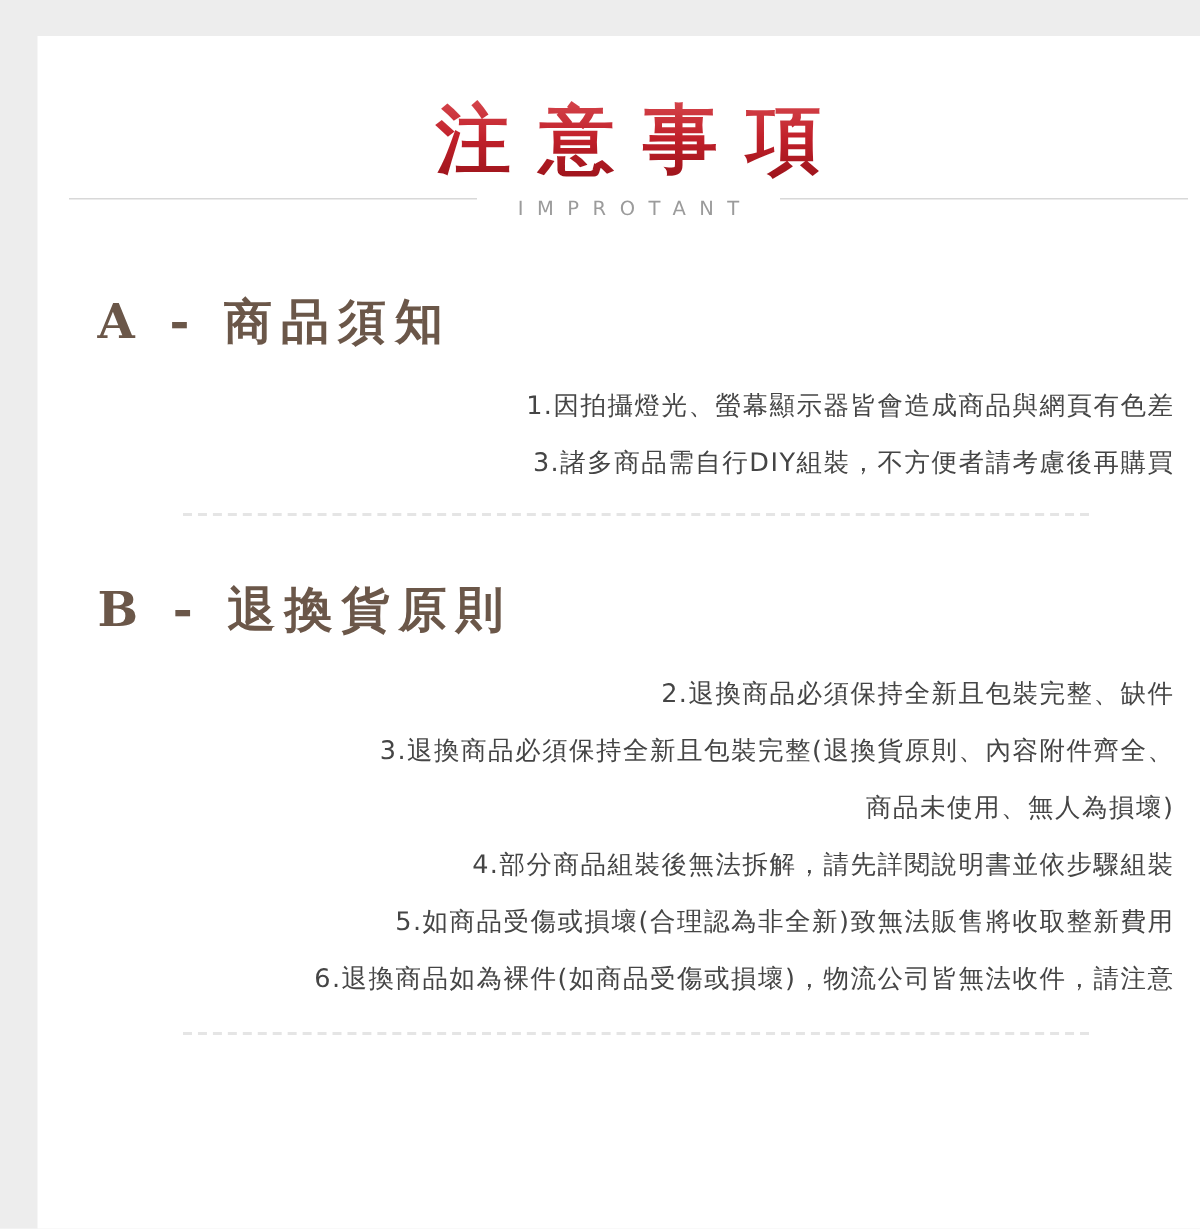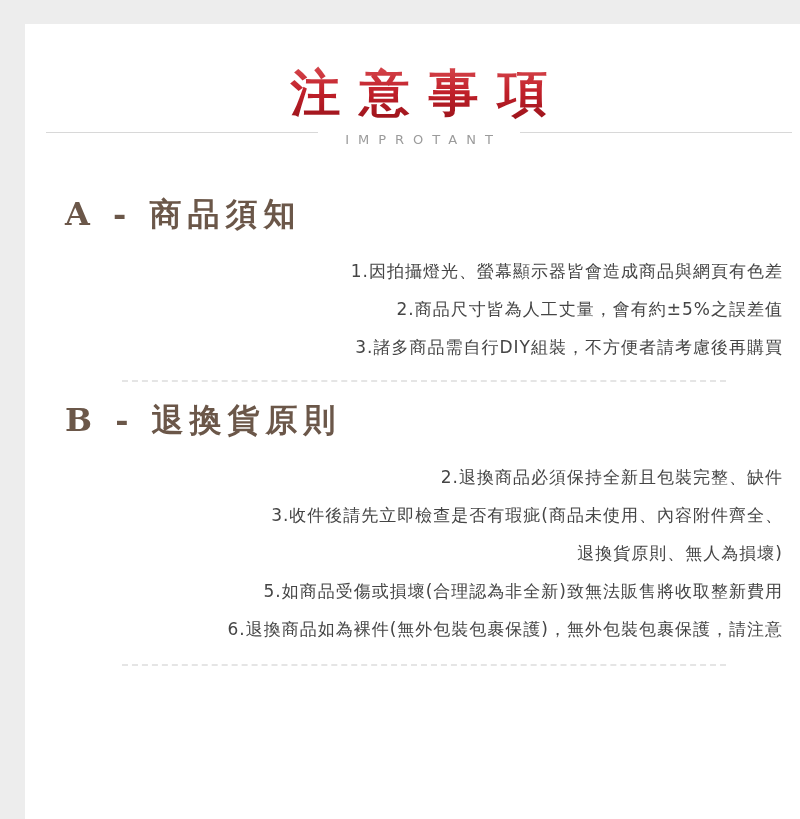--- a/index.html
+++ b/index.html
@@ -61,21 +61,21 @@
   .section-heading {
     margin: 0;
     font-family: "DejaVu Serif", "Liberation Serif", serif;
     font-weight: 700;
     font-size: 32px;
     line-height: 40px;
     letter-spacing: 6px;
     color: #6b5749;
   }
   .section-a .section-heading { margin-top: 46px; }
-  .section-b .section-heading { margin-top: 18px; }
+  .section-b .section-heading { margin-top: 42px; }
   .items { margin: 24px 0 0 35px; text-align: right; }
   .item-line {
     font-size: 17px;
     line-height: 26px;
     margin-bottom: 12px;
     letter-spacing: 1px;
     color: #454545;
     white-space: nowrap;
   }
   .num { display: inline-block; width: 26px; }
@@ -102,34 +102,34 @@
       <span class="hline"></span>
     </div>
   </header>
 
   <div class="sections">
 
     <section class="section-a">
       <h2 class="section-heading">A - 商品須知</h2>
       <div class="items">
         <div class="item-line"><span class="num">1.</span><span>因拍攝燈光、螢幕顯示器皆會造成商品與網頁有色差</span></div>
-        <div class="item-line"><span class="num">2.</span><span>商品尺寸皆為人工丈量，會有約±5%之誤差值</span></div>
         <div class="item-line"><span class="num">3.</span><span>諸多商品需自行DIY組裝，不方便者請考慮後再購買</span></div>
       </div>
     </section>
 
     <div class="dashed-divider"></div>
 
     <section class="section-b">
       <h2 class="section-heading">B - 退換貨原則</h2>
       <div class="items">
         <div class="item-line"><span class="num">2.</span><span>退換商品必須保持全新且包裝完整、缺件</span></div>
-        <div class="item-line"><span class="num">3.</span><span>收件後請先立即檢查是否有瑕疵(商品未使用、內容附件齊全、</span></div>
-        <div class="item-line cont">退換貨原則、無人為損壞)</div>
+        <div class="item-line"><span class="num">3.</span><span>退換商品必須保持全新且包裝完整(退換貨原則、內容附件齊全、</span></div>
+        <div class="item-line cont">商品未使用、無人為損壞)</div>
+        <div class="item-line"><span class="num">4.</span><span>部分商品組裝後無法拆解，請先詳閱說明書並依步驟組裝</span></div>
         <div class="item-line"><span class="num">5.</span><span>如商品受傷或損壞(合理認為非全新)致無法販售將收取整新費用</span></div>
-        <div class="item-line"><span class="num">6.</span><span>退換商品如為裸件(無外包裝包裹保護)，無外包裝包裹保護，請注意</span></div>
+        <div class="item-line"><span class="num">6.</span><span>退換商品如為裸件(如商品受傷或損壞)，物流公司皆無法收件，請注意</span></div>
       </div>
     </section>
 
     <div class="dashed-divider bottom"></div>
 
   </div>
 </div>
 
 </body></html>

